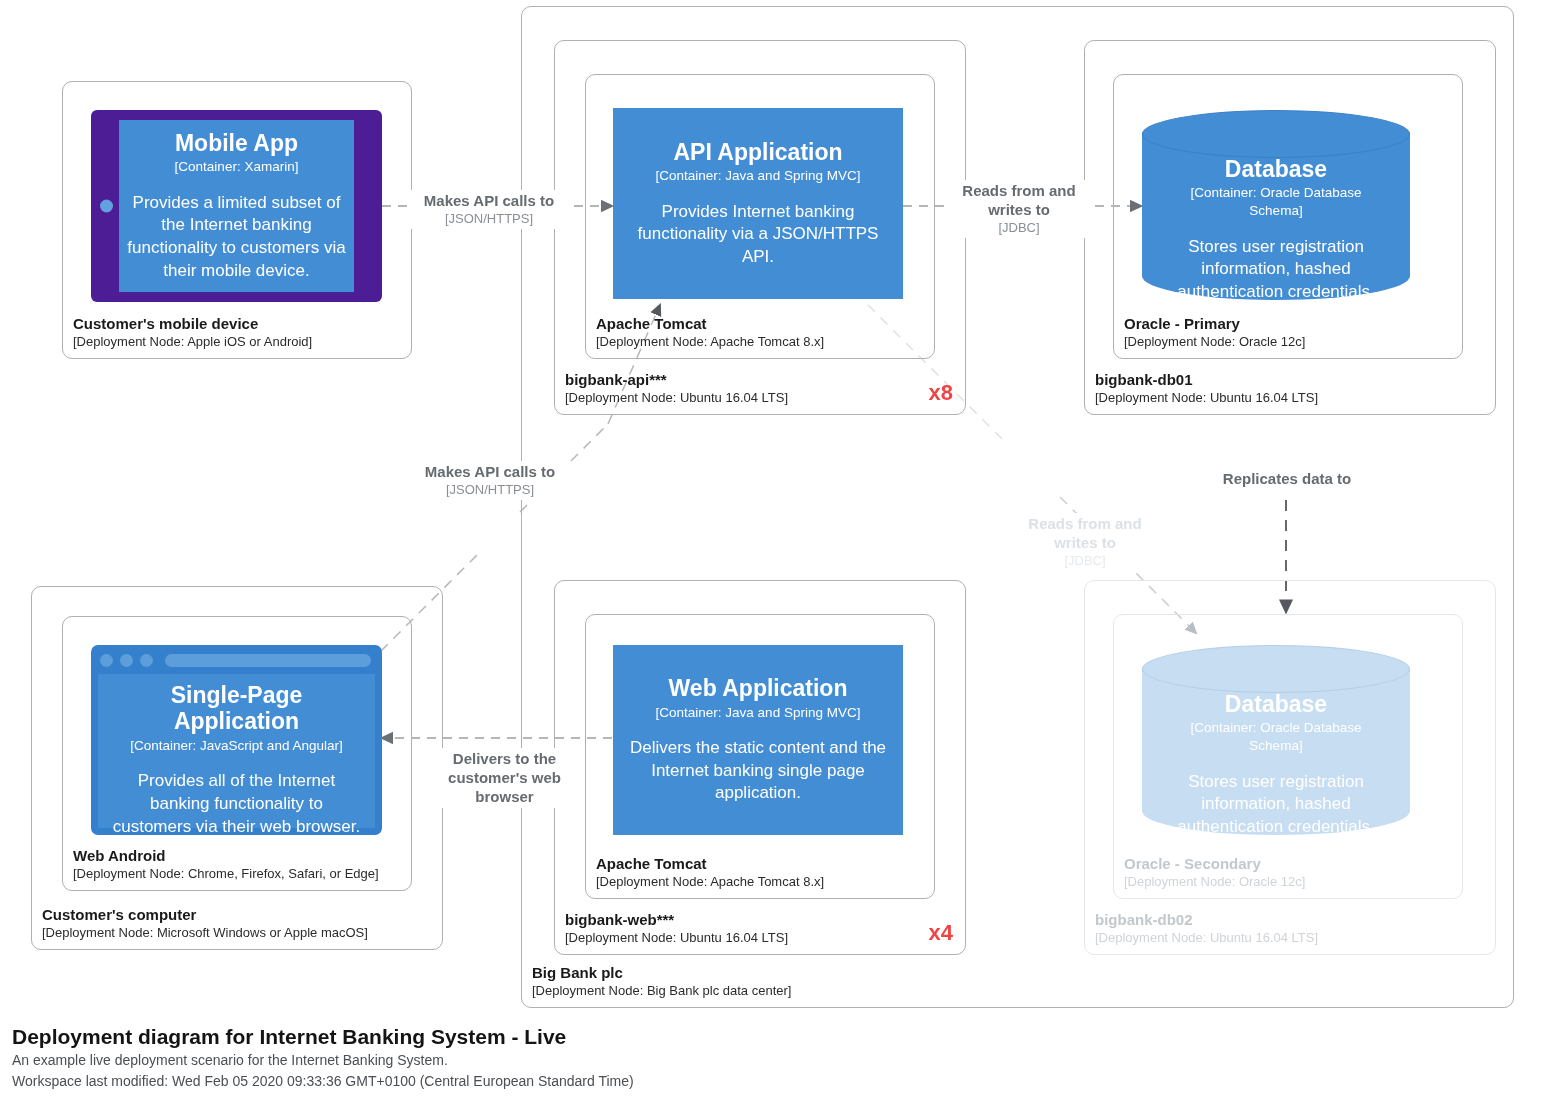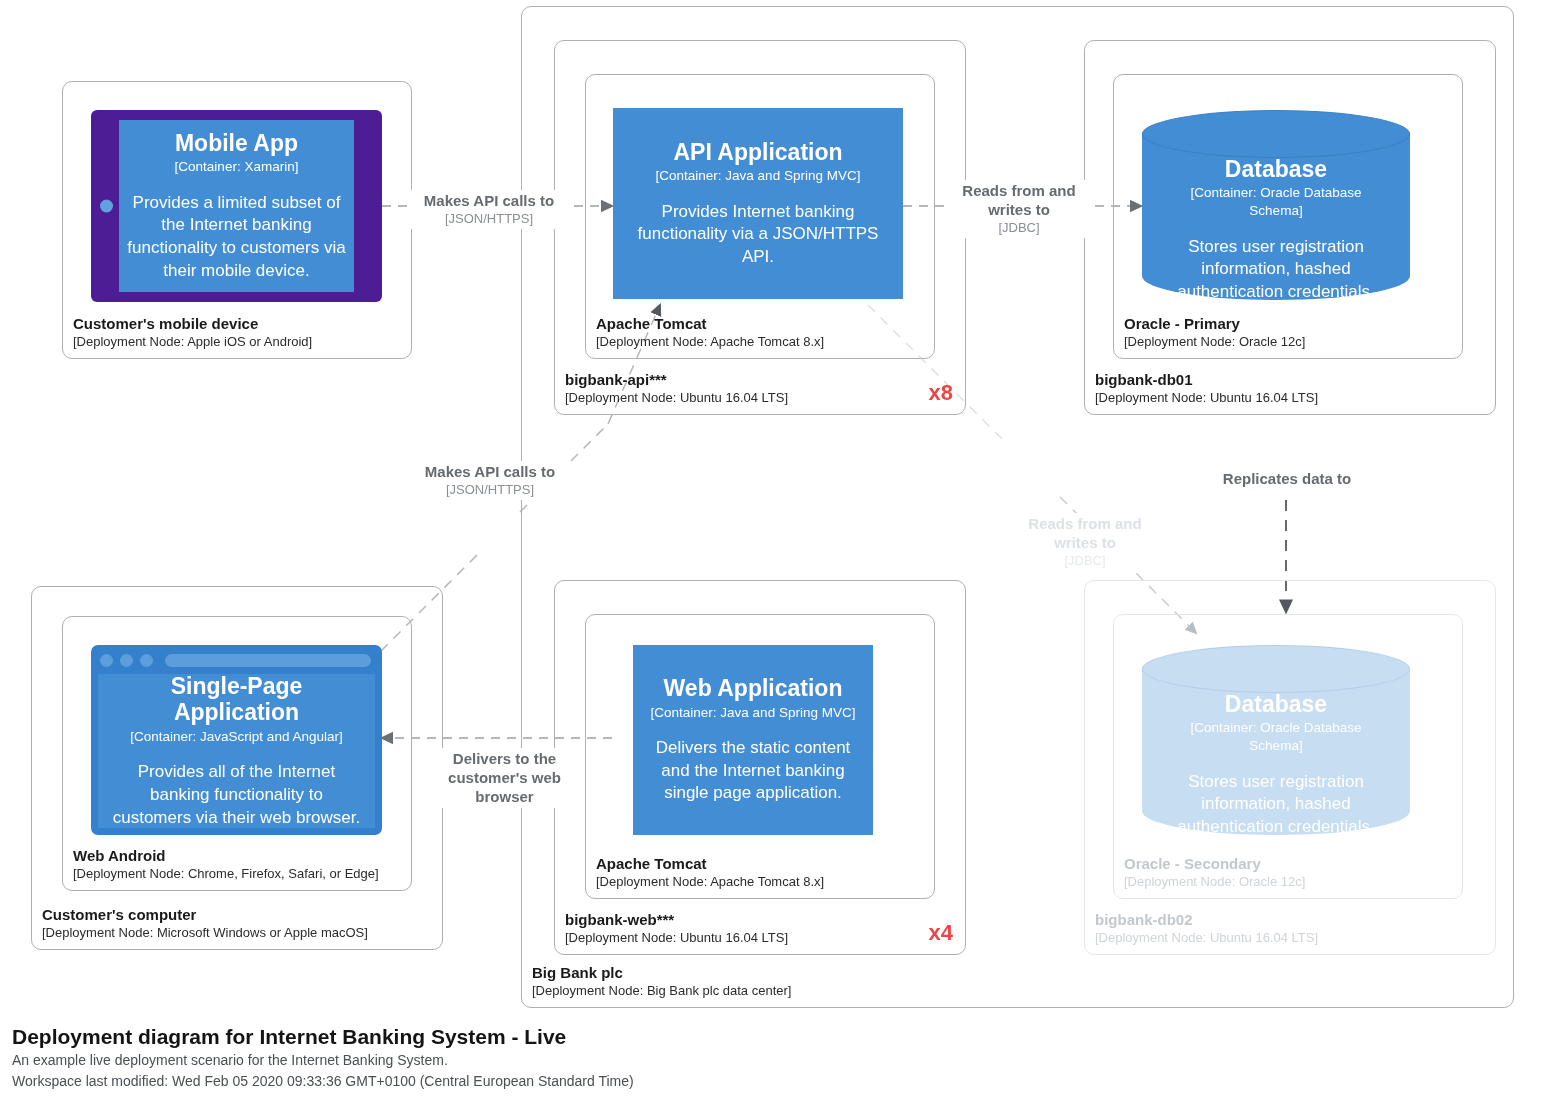--- a/index.html
+++ b/index.html
@@ -152,21 +152,20 @@
   .browser-screen {
     position: absolute;
     left: 7px;
     right: 7px;
     top: 29px;
     bottom: 7px;
     background: #438dd5;
     display: flex;
     flex-direction: column;
     align-items: center;
-    justify-content: center;
     text-align: center;
     color: #fff;
     padding: 8px 12px;
   }
 
   
   .cyl {
     position: absolute;
   }
   .cyl-body {
@@ -389,21 +388,21 @@
     <span class="instances">x4</span>
   </div>
 
   <div class="dnode" style="left:585px; top:614px; width:350px; height:285px;">
     <div class="dnode-label">
       <span class="dnode-name">Apache Tomcat</span>
       <span class="dnode-tech">[Deployment Node: Apache Tomcat 8.x]</span>
     </div>
   </div>
 
-  <div class="container-el" style="left:613px; top:645px; width:240px; height:190px;margin-left:20px;">
+  <div class="container-el" style="left:613px; top:645px; width:290px; height:190px;">
     <span class="el-name">Web Application</span>
     <span class="el-tech">[Container: Java and Spring MVC]</span>
     <span class="el-desc">Delivers the static content and the Internet banking single page application.</span>
   </div>
 
   <div class="dnode faded" style="left:1084px; top:580px; width:412px; height:375px;">
     <div class="dnode-label">
       <span class="dnode-name">bigbank-db02</span>
       <span class="dnode-tech">[Deployment Node: Ubuntu 16.04 LTS]</span>
     </div>

